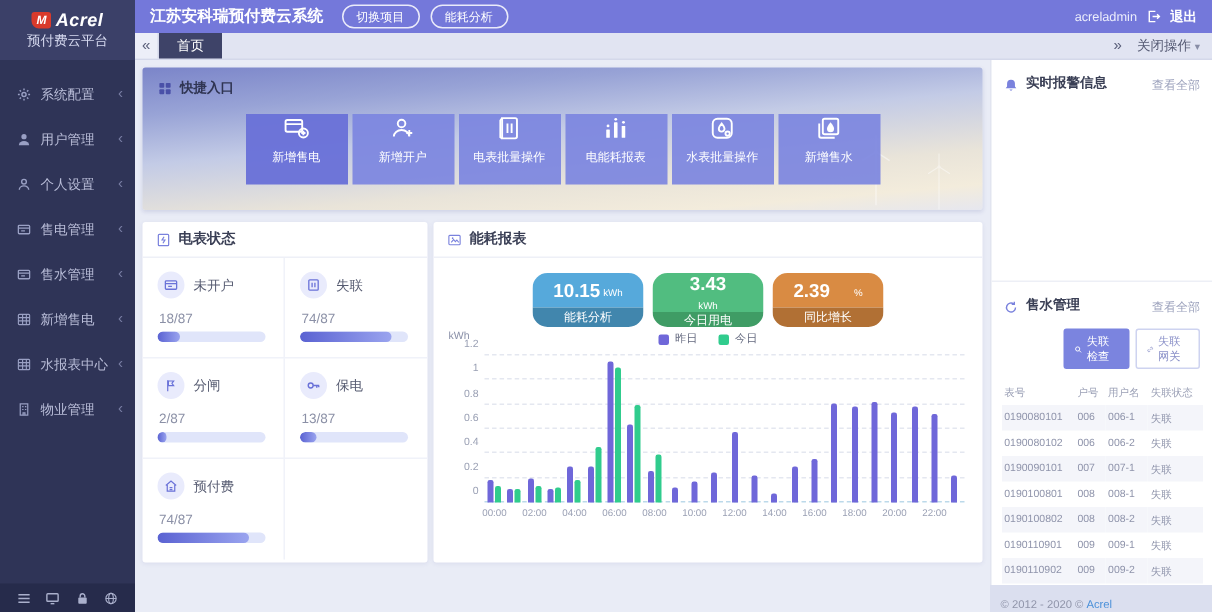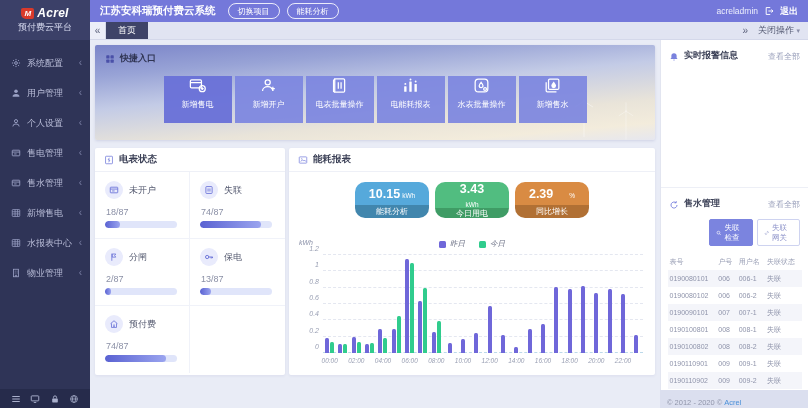--- a/index.html
+++ b/index.html
@@ -77,21 +77,21 @@
 
   
   .energy-panel { left:199px; top:108px; width:366px; height:227px; }
   .kpi-row { display:flex; justify-content:center; gap:6px; margin-top:10px; }
   .kpi-card { width:74px; height:36px; border-radius:10px; overflow:hidden; display:flex; flex-direction:column; }
   .kpi-top { flex:1; display:flex; align-items:center; justify-content:center; gap:2px; color:#fff; }
   .kpi-value { font-size:12.5px; font-weight:bold; }
   .kpi-unit { font-size:6.5px; margin-top:3px; }
   .kpi-label { height:13px; display:flex; align-items:center; justify-content:center; color:#fff; font-size:8px; }
 
-  .chart { position:relative; margin:21px 8px 0 8px; height:145px;font-style:italic; }
+  .chart { position:relative; margin:3px 8px 0 8px; height:145px; }
   .chart-ylab { position:absolute; left:2px; top:0; font-size:7px; color:#8a90a8; }
   .chart-legend { position:absolute; left:0; right:0; top:0; display:flex; justify-content:center; gap:14px; }
   .leg-item { display:flex; align-items:center; gap:4px; cursor:pointer; }
   .leg-sq { width:7px; height:7px; border-radius:1.5px; }
   .leg-txt { font-size:7.5px; color:#666b80; }
   .plot { position:absolute; left:26px; right:4px; top:16px; height:98px; }
   .gridline { position:absolute; left:0; right:0; border-top:1px dashed #e4e7f0; }
   .gridline.zero { border-top:1px dashed #bcd9ea; }
   .ytick { position:absolute; left:-24px; width:20px; text-align:right; font-size:7px; color:#9aa0b4; transform:translateY(-3.5px); }
   .bars { position:absolute; left:0; right:0; bottom:0; top:0; display:flex; align-items:flex-end; }

